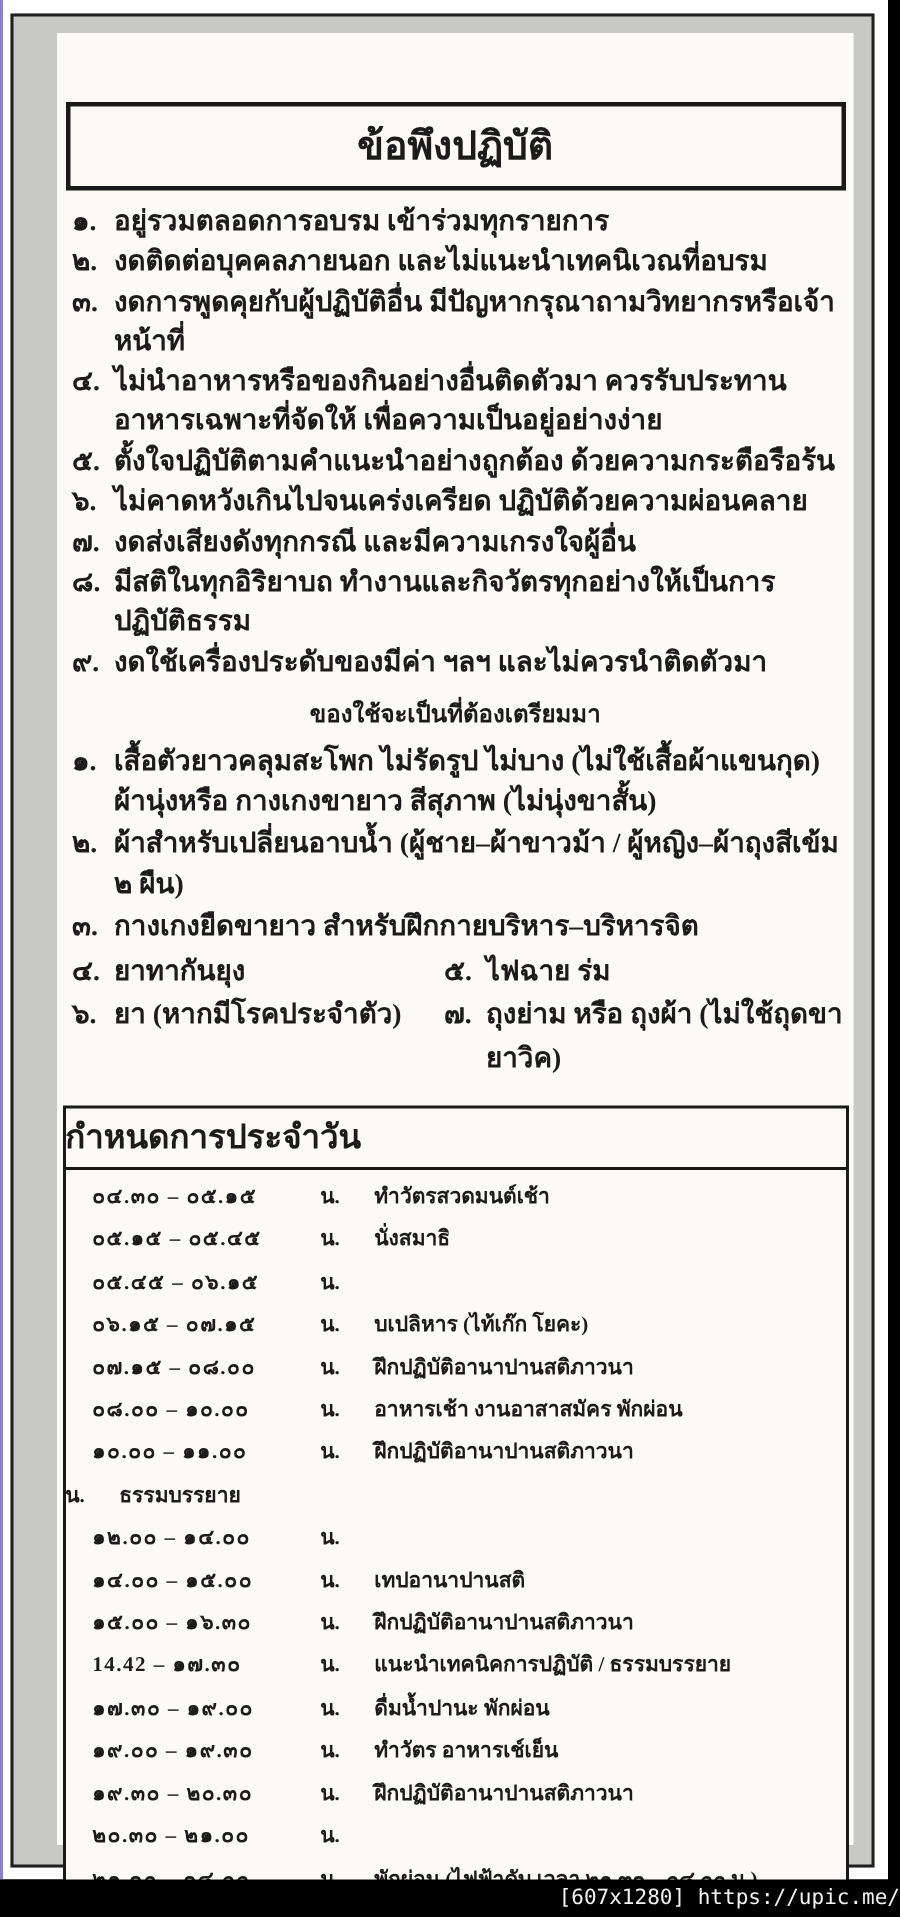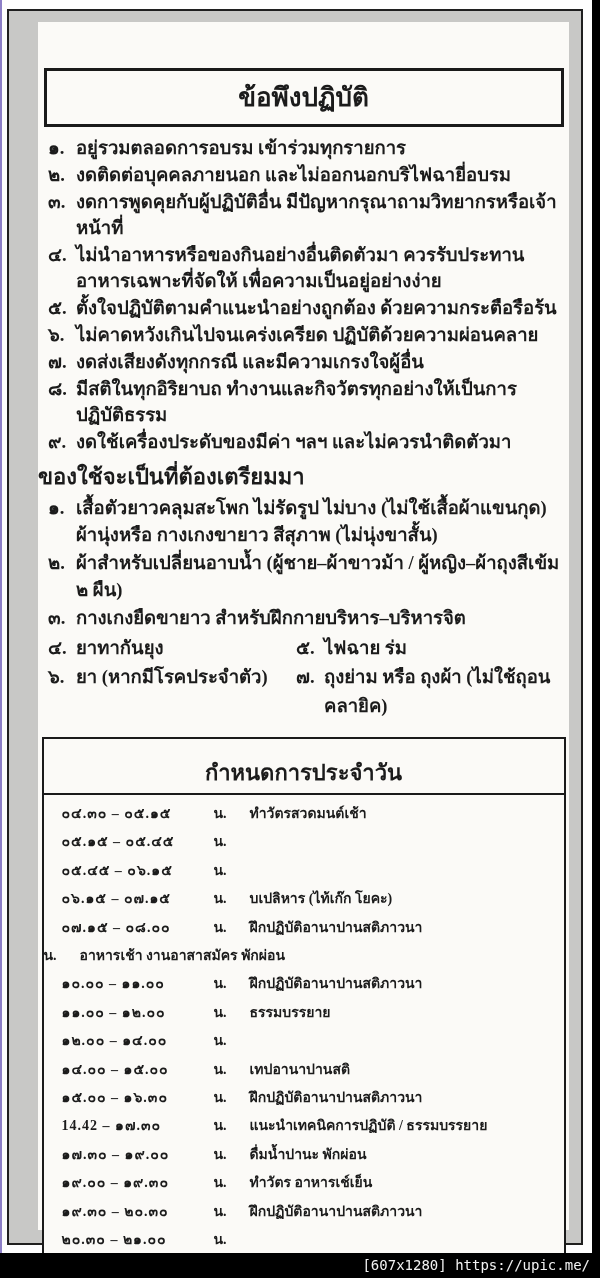--- a/index.html
+++ b/index.html
@@ -38,55 +38,54 @@
     font-size:26px;
     padding:5px 0 7px 0;
     box-sizing:border-box;
     background:#fbfaf7;
   }
   .list1{ margin:8px 6px 0 10px; font-size:18.5px; }
   .list-item{ display:flex; line-height:26px; margin-bottom:1px; }
   .list-item .num{ width:28px; flex:0 0 28px; }
   .list-item .txt{ flex:1; }
   .prep-title{
-    font-size:22px; margin-top:8px; line-height:28px;
+    text-align:center; font-size:16px; margin-top:8px; line-height:28px;
   }
   .list2{ margin:4px 6px 0 10px; font-size:18.5px; }
   .list2 .list-item{ line-height:27px; }
   .prep-grid{ margin:2px 6px 0 10px; font-size:18.5px; }
   .prep-grid .grid-row{ display:flex; line-height:29px; }
   .prep-grid .cell{ display:flex; }
   .prep-grid .cell.left{ width:248px; flex:0 0 248px; }
   .prep-grid .num{ width:28px; flex:0 0 28px; }
   .sched-box{
     margin:16px auto 0 auto;
     width:524px;
     border:2px solid #1a1a1a;
     box-sizing:border-box;
     background:#fbfaf7;
   }
   .sched-title{
-    text-align:center; font-size:22px; line-height:28px;
-    padding:20px 0 6px 0;
+    text-align:left; font-size:22px; line-height:28px;
+    padding:5px 0 6px 0;
     border-bottom:2px solid #1a1a1a;
   }
   .sched-rows{ padding:5px 0 6px 0; }
   .sched-row{ display:flex; line-height:28.4px; font-size:14px; }
   .sched-row .time{ width:152px; flex:0 0 152px; padding-left:18px; letter-spacing:1px; }
   .sched-row .unit{ width:36px; flex:0 0 36px; }
   .sched-row .act{ flex:1; }
   .watermark-bar{
     position:absolute;left:0;right:0;bottom:0;height:25px;
     background:#000;
     color:#f2f2f2;
     font-family:"DejaVu Sans Mono",monospace;
     font-size:14px;
     line-height:25px;
     text-align:right;
-    padding-right:10px;
     box-sizing:border-box;
   }
 </style>
 </head>
 <body>
 
 <div class="photo">
   <div class="frame">
     <div class="page">
 
@@ -96,21 +95,21 @@
 
       <div class="list1">
 
           <div class="list-item">
             <span class="num">๑.</span>
             <span class="txt">อยู่รวมตลอดการอบรม  เข้าร่วมทุกรายการ</span>
           </div>
 
           <div class="list-item">
             <span class="num">๒.</span>
-            <span class="txt">งดติดต่อบุคคลภายนอก  และไม่ออกนอกบริไฟฉายี่อบรม</span>
+            <span class="txt">งดติดต่อบุคคลภายนอก  และไม่แนะนำเทคนิเวณที่อบรม</span>
           </div>
 
           <div class="list-item">
             <span class="num">๓.</span>
             <span class="txt">งดการพูดคุยกับผู้ปฏิบัติอื่น  มีปัญหากรุณาถามวิทยากรหรือเจ้าหน้าที่</span>
           </div>
 
           <div class="list-item">
             <span class="num">๔.</span>
             <span class="txt">ไม่นำอาหารหรือของกินอย่างอื่นติดตัวมา  ควรรับประทานอาหารเฉพาะที่จัดให้  เพื่อความเป็นอยู่อย่างง่าย</span>
@@ -175,70 +174,71 @@
             </span>
           </div>
 
           <div class="grid-row">
             <span class="cell left">
               <span class="num">๖.</span>
               <span class="txt">ยา (หากมีโรคประจำตัว)</span>
             </span>
             <span class="cell">
               <span class="num">๗.</span>
-              <span class="txt">ถุงย่าม หรือ ถุงผ้า (ไม่ใช้ถุอนคลายิค)</span>
+              <span class="txt">ถุงย่าม หรือ ถุงผ้า (ไม่ใช้ถุดขายาวิค)</span>
             </span>
           </div>
         </div>
 
       <div class="sched-box">
         <div class="sched-title">กำหนดการประจำวัน</div>
         <div class="sched-rows">
 
             <div class="sched-row">
               <span class="time">๐๔.๓๐ – ๐๕.๑๕</span>
               <span class="unit">น.</span>
               <span class="act">ทำวัตรสวดมนต์เช้า</span>
             </div>
 
             <div class="sched-row">
               <span class="time">๐๕.๑๕ – ๐๕.๔๕</span>
               <span class="unit">น.</span>
+              <span class="act">นั่งสมาธิ</span>
             </div>
 
             <div class="sched-row">
               <span class="time">๐๕.๔๕ – ๐๖.๑๕</span>
               <span class="unit">น.</span>
             </div>
 
             <div class="sched-row">
               <span class="time">๐๖.๑๕ – ๐๗.๑๕</span>
               <span class="unit">น.</span>
               <span class="act">บเปลิหาร (ไท้เก๊ก โยคะ)</span>
             </div>
 
             <div class="sched-row">
               <span class="time">๐๗.๑๕ – ๐๘.๐๐</span>
               <span class="unit">น.</span>
               <span class="act">ฝึกปฏิบัติอานาปานสติภาวนา</span>
             </div>
 
             <div class="sched-row">
+              <span class="time">๐๘.๐๐ – ๑๐.๐๐</span>
               <span class="unit">น.</span>
               <span class="act">อาหารเช้า  งานอาสาสมัคร  พักผ่อน</span>
             </div>
 
             <div class="sched-row">
               <span class="time">๑๐.๐๐ – ๑๑.๐๐</span>
               <span class="unit">น.</span>
               <span class="act">ฝึกปฏิบัติอานาปานสติภาวนา</span>
             </div>
 
             <div class="sched-row">
-              <span class="time">๑๑.๐๐ – ๑๒.๐๐</span>
               <span class="unit">น.</span>
               <span class="act">ธรรมบรรยาย</span>
             </div>
 
             <div class="sched-row">
               <span class="time">๑๒.๐๐ – ๑๔.๐๐</span>
               <span class="unit">น.</span>
             </div>
 
             <div class="sched-row">

